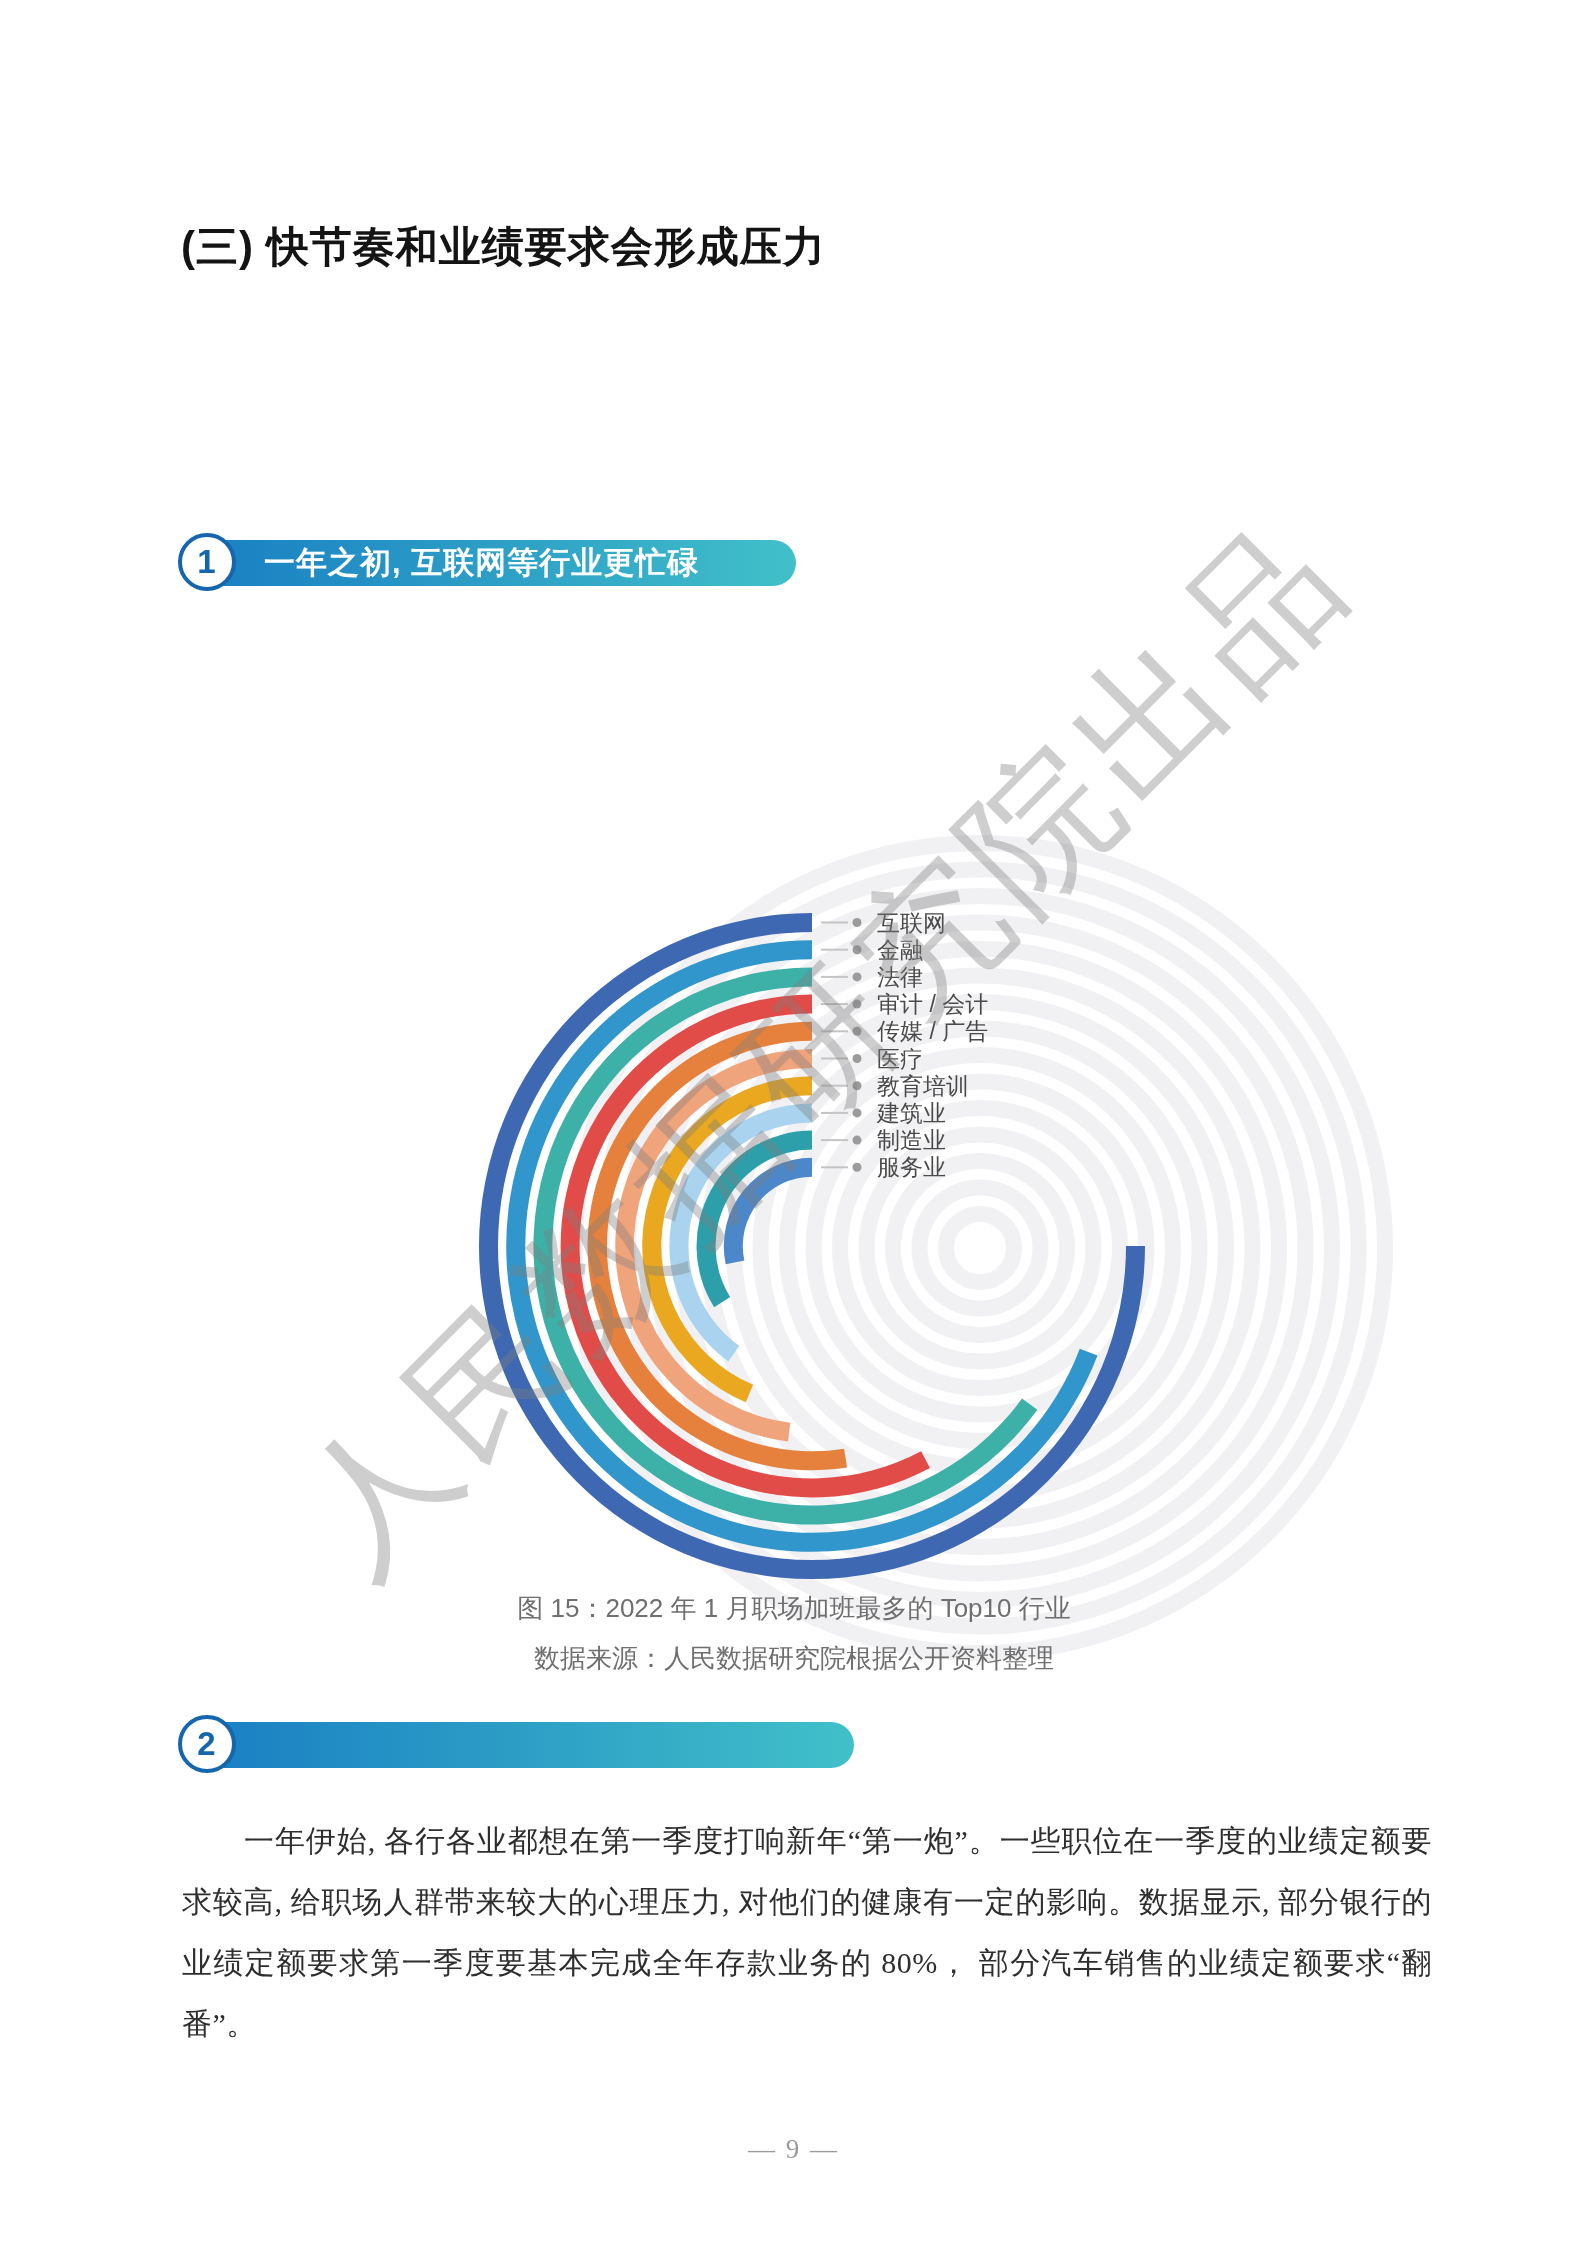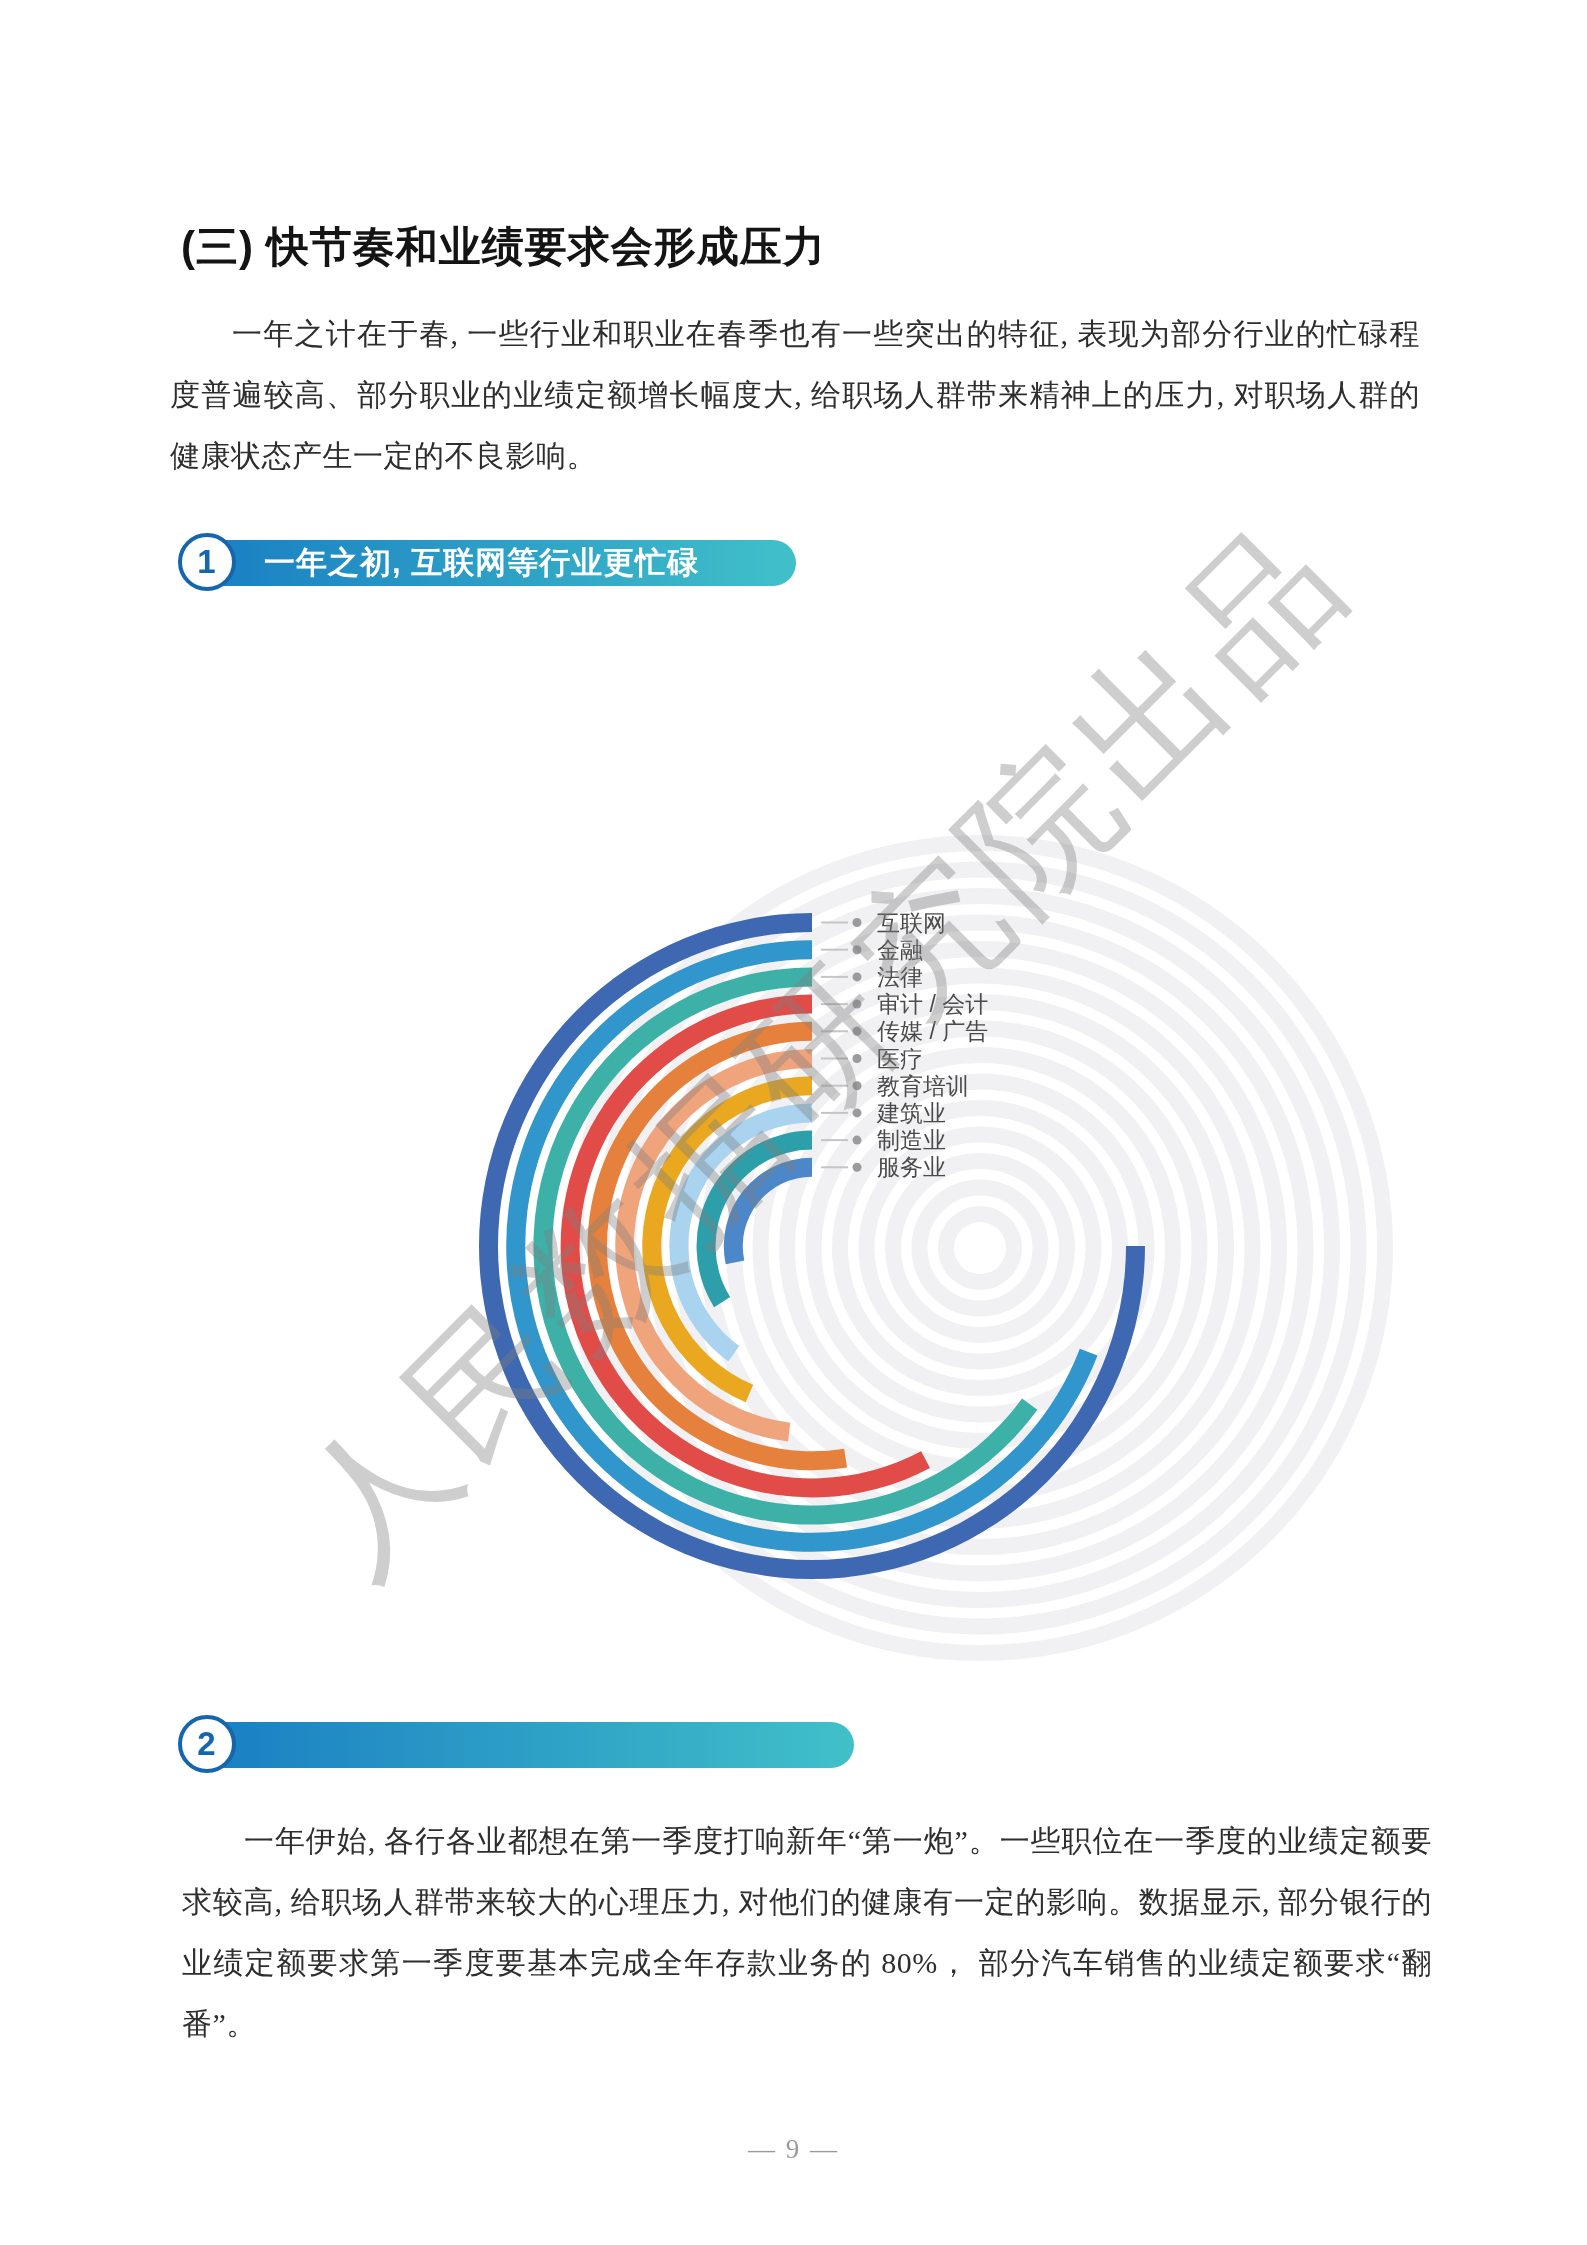--- a/index.html
+++ b/index.html
@@ -110,28 +110,31 @@
       <line x1="821" y1="1140.1" x2="848" y2="1140.1" stroke="#c4c4c4" stroke-width="2"></line>
       <circle cx="857" cy="1140.1" r="4.5" fill="#9b9b9b"></circle>
       <text x="877" y="1148.1" fill="#4a4a4a" font-size="23" font-family="&quot;Liberation Sans&quot;, sans-serif">制造业</text>
       <line x1="821" y1="1167.3" x2="848" y2="1167.3" stroke="#c4c4c4" stroke-width="2"></line>
       <circle cx="857" cy="1167.3" r="4.5" fill="#9b9b9b"></circle>
       <text x="877" y="1175.3" fill="#4a4a4a" font-size="23" font-family="&quot;Liberation Sans&quot;, sans-serif">服务业</text>
     </svg>
 
   <h1 class="content heading" style="position:absolute;margin:13px;">(三) 快节奏和业绩要求会形成压力</h1>
 
-  <p class="content para para1" style="position:absolute;margin:0;">一年之计在于春, 一些行业和职业在春季也有一些突出的特征, 表现为部分行业的忙碌程度普遍较高、部分职业的业绩定额增长幅度大, 给职场人群带来精神上的压力, 对职场人群的健康状态产生一定的不良影响。</p>
 
   <div class="pill pill1" style="background: linear-gradient(90deg, rgb(24, 125, 195), rgb(65, 192, 201));">
     <span class="pill-num">1</span>
     <span>一年之初, 互联网等行业更忙碌</span>
   </div>
 
 
+  <div class="content caption" style="position:absolute;">
+    <div>图 15：2022 年 1 月职场加班最多的 Top10 行业</div>
+    <div>数据来源：人民数据研究院根据公开资料整理</div>
+  </div>
 
   <div class="pill pill2" style="background: linear-gradient(90deg, rgb(24, 125, 195), rgb(65, 192, 201));">
     <span class="pill-num">2</span>
   </div>
 
   <p class="content para para3" style="position:absolute;margin:12px;">一年伊始, 各行各业都想在第一季度打响新年“第一炮”。一些职位在一季度的业绩定额要求较高, 给职场人群带来较大的心理压力, 对他们的健康有一定的影响。数据显示, 部分银行的业绩定额要求第一季度要基本完成全年存款业务的 80%， 部分汽车销售的业绩定额要求“翻番”。</p>
 
   <div class="content page-number" style="position:absolute;">— 9 —</div>
 
   <div class="watermark">人民数据研究院出品</div>

